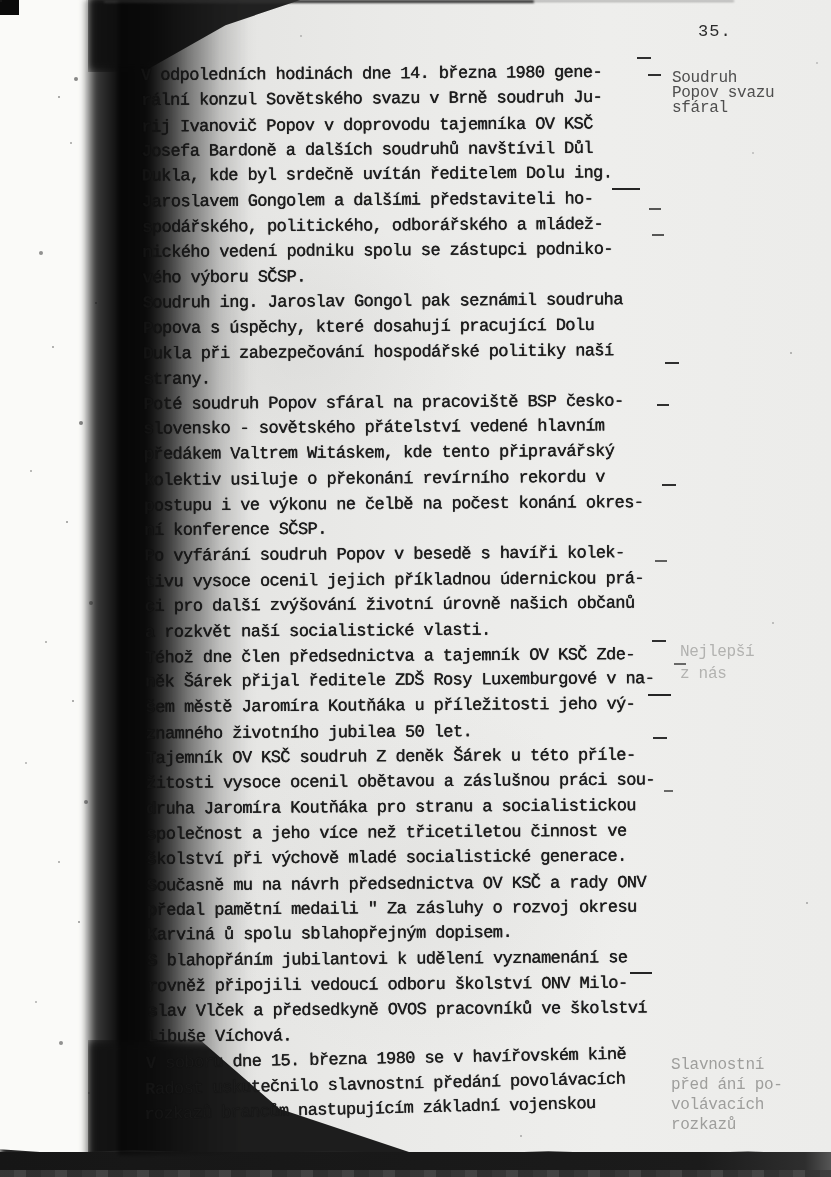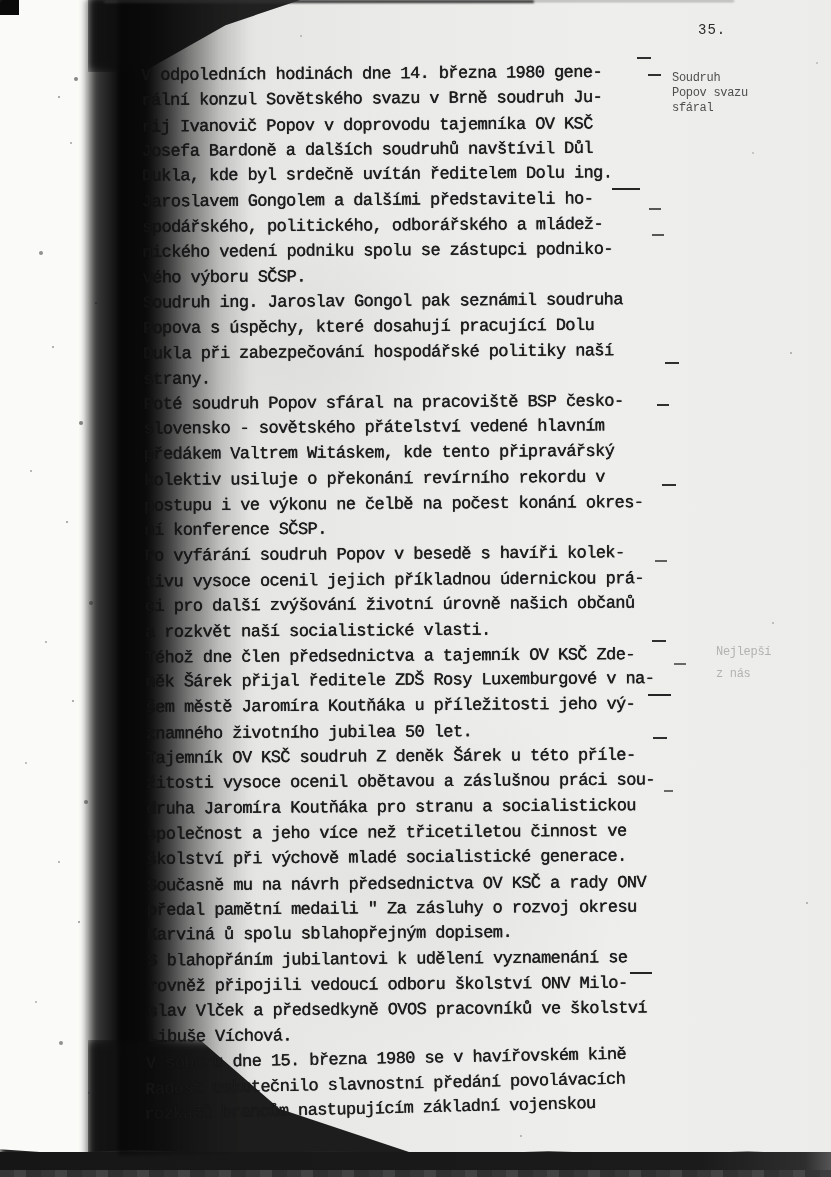--- a/index.html
+++ b/index.html
@@ -82,26 +82,26 @@
 
   
   .gutter-smudge{
     position:absolute;left:118px;top:0;width:130px;height:1155px;
     background:linear-gradient(to right,rgba(35,35,35,.6),rgba(70,70,70,.28) 45%,rgba(120,120,120,0));
     mix-blend-mode:multiply;filter:blur(2px);
     z-index:5;pointer-events:none;
   }
 
   
-  .page-number{position:absolute;left:698px;top:22px;font-size:14px;letter-spacing:1px;color:#2b2b2b;z-index:4;}
-  .margin-note{position:absolute;z-index:4;font-size:12px;letter-spacing:-.3px;}
+  .page-number{position:absolute;left:698px;top:22px;font-size:17px;letter-spacing:1px;color:#2b2b2b;z-index:4;}
+  .margin-note{position:absolute;z-index:4;font-size:16px;letter-spacing:-.3px;}
   .note-line{white-space:pre;}
   .note-1{left:672px;top:71px;color:#4e4e4e;}
   .note-1 .note-line{line-height:15px;}
-  .note-2{left:716px;top:641px;color:#b2b2b0;filter:blur(.4px);}
+  .note-2{left:680px;top:641px;color:#b2b2b0;filter:blur(.4px);}
   .note-2 .note-line{line-height:22px;}
   .note-3{left:671px;top:1055px;color:#9e9e9c;filter:blur(.4px);}
   .note-3 .note-line{line-height:20px;}
 
   
   .underline-mark{position:absolute;height:1.6px;background:#242424;z-index:6;}
   .u1{left:612px;top:188px;width:28px;}
   .u2{left:648px;top:694px;width:23px;}
   .u3{left:630px;top:972px;width:22px;}
 
@@ -203,20 +203,26 @@
 
   <div class="margin-note note-1">
       <div class="note-line">Soudruh</div>
       <div class="note-line">Popov svazu</div>
       <div class="note-line">sfáral</div>
     </div>
   <div class="margin-note note-2">
       <div class="note-line">Nejlepší</div>
       <div class="note-line">z nás</div>
     </div>
+  <div class="margin-note note-3">
+      <div class="note-line">Slavnostní</div>
+      <div class="note-line">před ání po-</div>
+      <div class="note-line">volávacích</div>
+      <div class="note-line">rozkazů</div>
+    </div>
 
   <div class="underline-mark u1"></div>
   <div class="underline-mark u2"></div>
   <div class="underline-mark u3"></div>
 
   <div class="stray-mark s1"></div>
   <div class="stray-mark s2"></div>
   <div class="stray-mark s3"></div>
   <div class="stray-mark s4"></div>
   <div class="stray-mark s5"></div>

